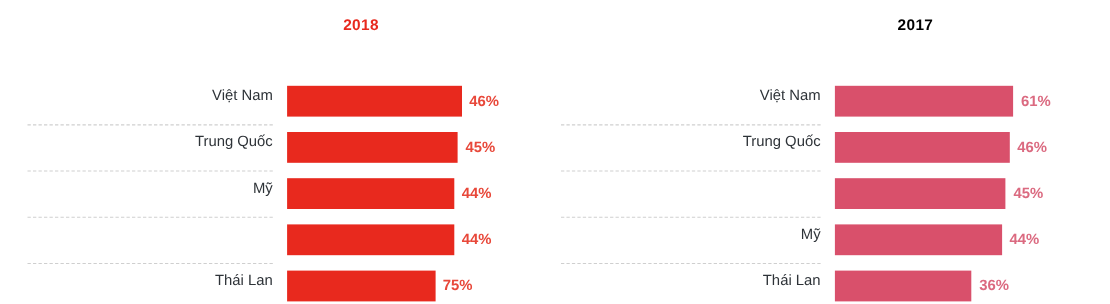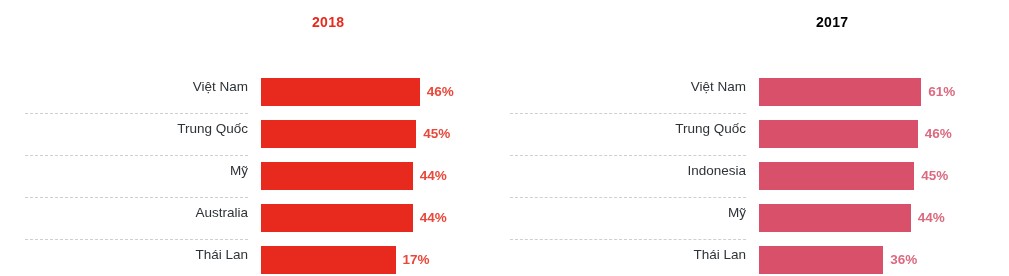--- a/index.html
+++ b/index.html
@@ -83,29 +83,28 @@
           <div class="bar-value" style="left: 423.25px;">45%</div>
         </div>
         <div class="sep" style="top: 119px;"></div>
         <div class="row" style="top: 114px;">
           <div class="row-label">Mỹ</div>
           <div class="bar" style="width: 151.8px;"></div>
           <div class="bar-value" style="left: 419.8px;">44%</div>
         </div>
         <div class="sep" style="top: 161px;"></div>
         <div class="row" style="top: 156px;">
-          <div class="row-label">Australia</div>
           <div class="bar" style="width: 151.8px;"></div>
           <div class="bar-value" style="left: 419.8px;">44%</div>
         </div>
         <div class="sep" style="top: 203px;"></div>
         <div class="row" style="top: 198px;">
           <div class="row-label">Thái Lan</div>
           <div class="bar" style="width: 134.55px;"></div>
-          <div class="bar-value" style="left: 402.55px;">17%</div>
+          <div class="bar-value" style="left: 402.55px;">75%</div>
         </div>
         <div class="sep" style="top: 245px;"></div>
       </div>
   </div>
 
   <div class="chart right">
     <div class="chart-title">2017</div>
     <div class="rows">
         <div class="row" style="top: 30px;">
           <div class="row-label">Việt Nam</div>
@@ -113,21 +112,20 @@
           <div class="bar-value" style="left: 423.15px;">61%</div>
         </div>
         <div class="sep" style="top: 77px;"></div>
         <div class="row" style="top: 72px;">
           <div class="row-label">Trung Quốc</div>
           <div class="bar" style="width: 158.7px;"></div>
           <div class="bar-value" style="left: 419.7px;">46%</div>
         </div>
         <div class="sep" style="top: 119px;"></div>
         <div class="row" style="top: 114px;">
-          <div class="row-label">Indonesia</div>
           <div class="bar" style="width: 155.25px;"></div>
           <div class="bar-value" style="left: 416.25px;">45%</div>
         </div>
         <div class="sep" style="top: 161px;"></div>
         <div class="row" style="top: 156px;">
           <div class="row-label">Mỹ</div>
           <div class="bar" style="width: 151.8px;"></div>
           <div class="bar-value" style="left: 412.8px;">44%</div>
         </div>
         <div class="sep" style="top: 203px;"></div>

